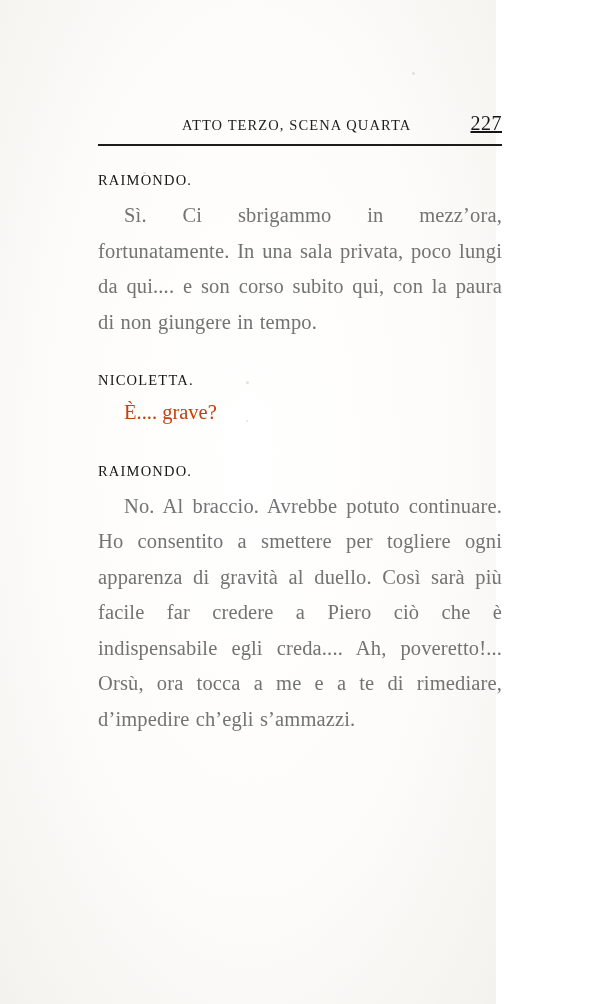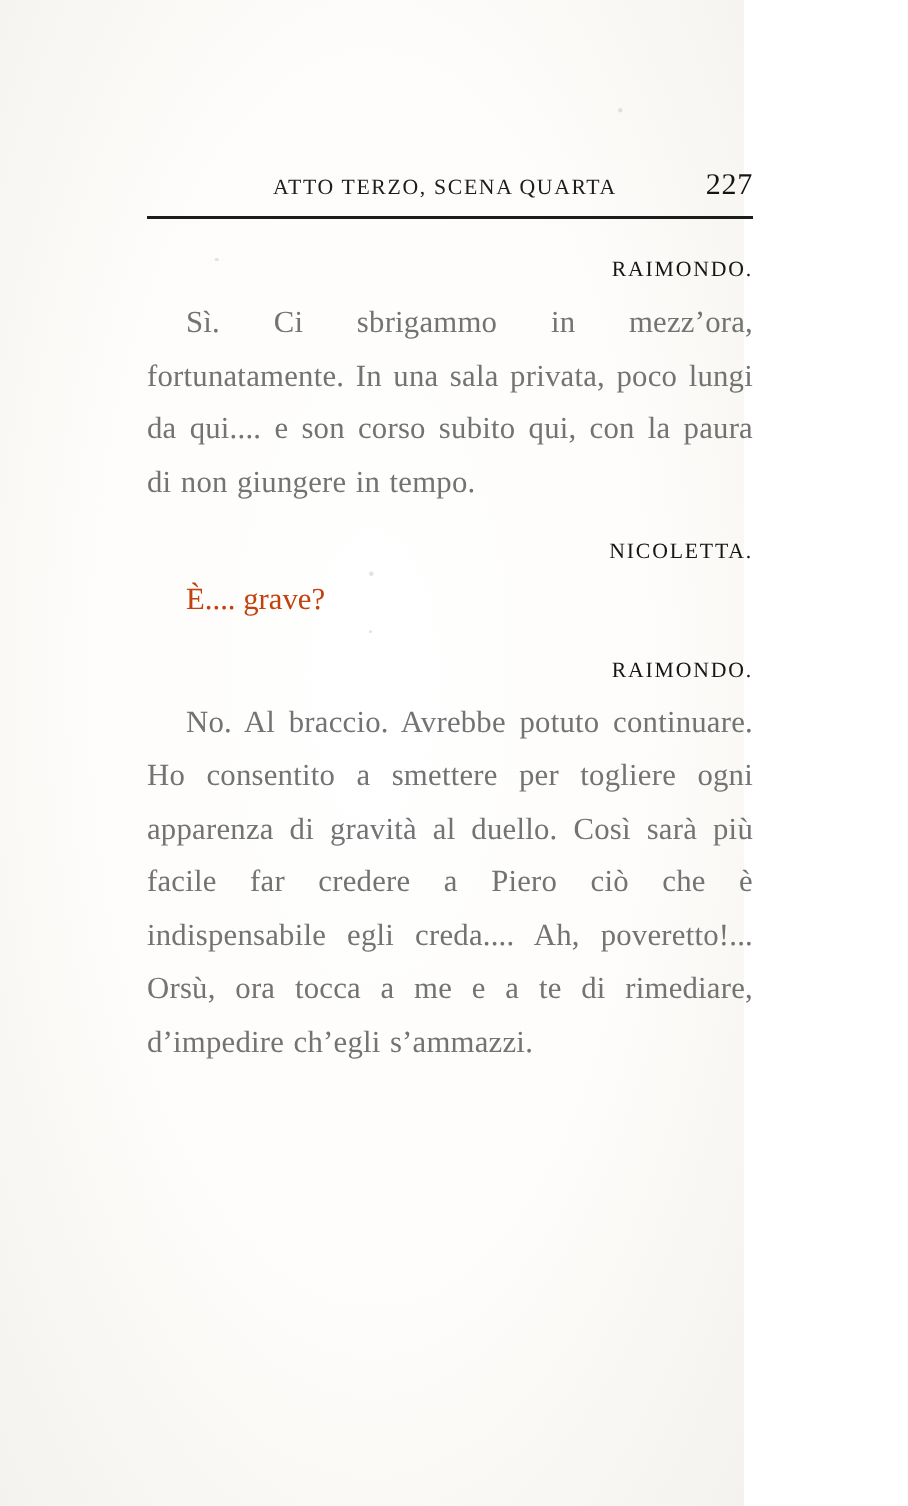--- a/index.html
+++ b/index.html
@@ -47,37 +47,38 @@
     font-variant: small-caps;
     font-size: 14.5px;
     letter-spacing: 1.1px;
     color: #1d1d1d;
     margin-left: 84px;
   }
   .folio {
     font-size: 20px;
     color: #151515;
     letter-spacing: 0.5px;
+    text-decoration: underline;
   }
   .rule {
     margin-top: 10px;
     width: 404px;
     height: 2px;
     background: #1c1c1c;
   }
   .speaker {
-    text-align: right;
+    text-align: left;
     font-variant: small-caps;
     font-size: 14.5px;
     letter-spacing: 1.2px;
     color: #161616;
     margin: 0;
   }
   .speaker.first { margin-top: 26px; }
-  .speaker.later { margin-top: 20px; }
+  .speaker.later { margin-top: 32px; }
   .para {
     margin: 9px 0 0 0;
     font-size: 20.5px;
     line-height: 35.5px;
     text-align: justify;
     text-align-last: left;
     color: #737373;
     letter-spacing: 0.15px;
     word-spacing: 1px;
   }

